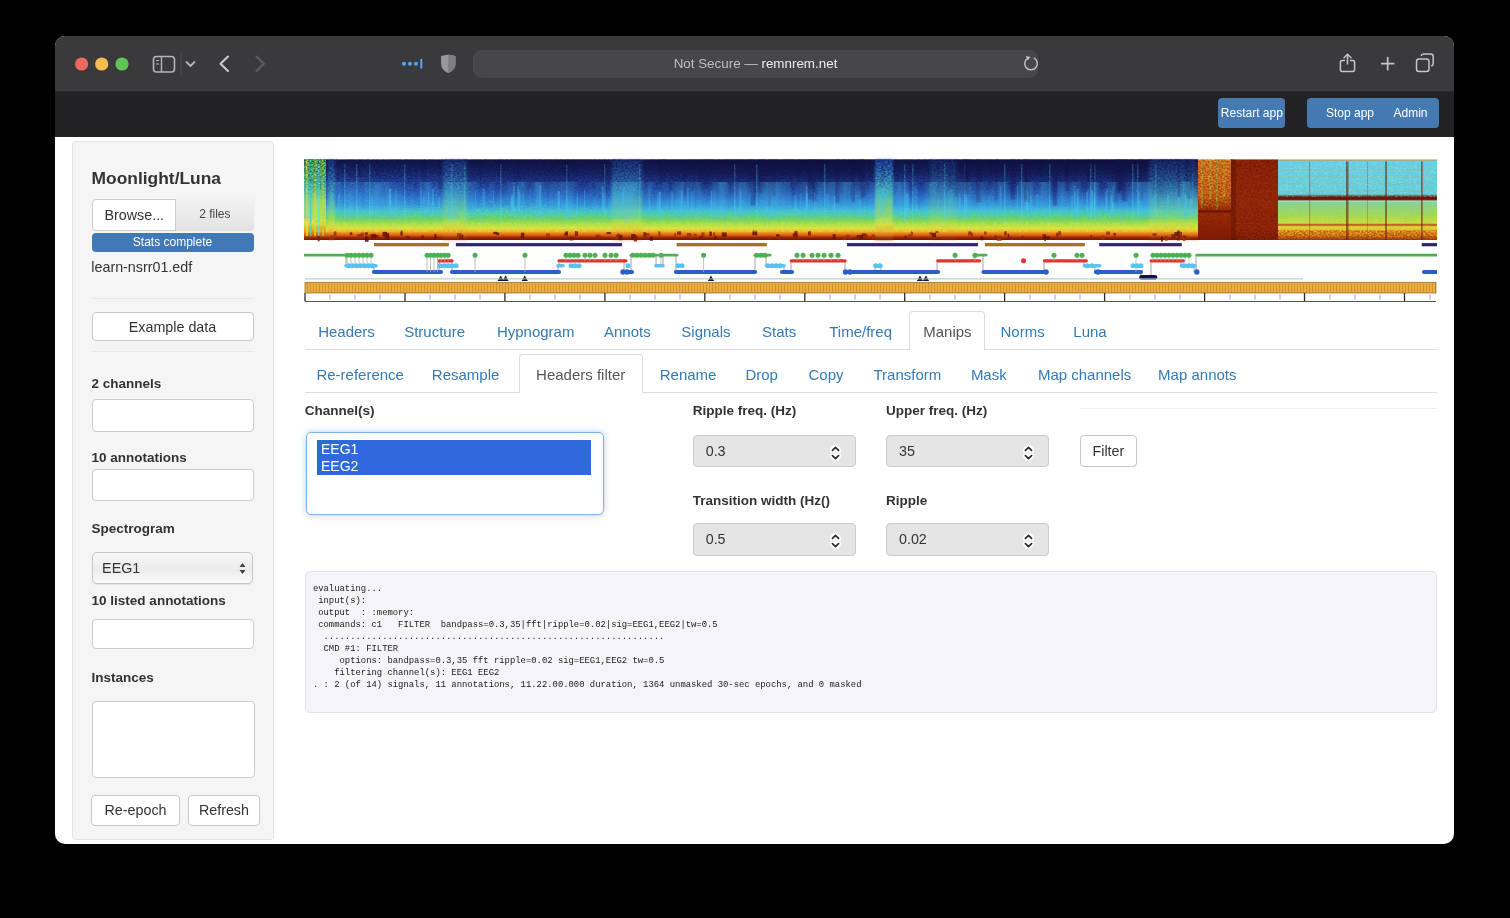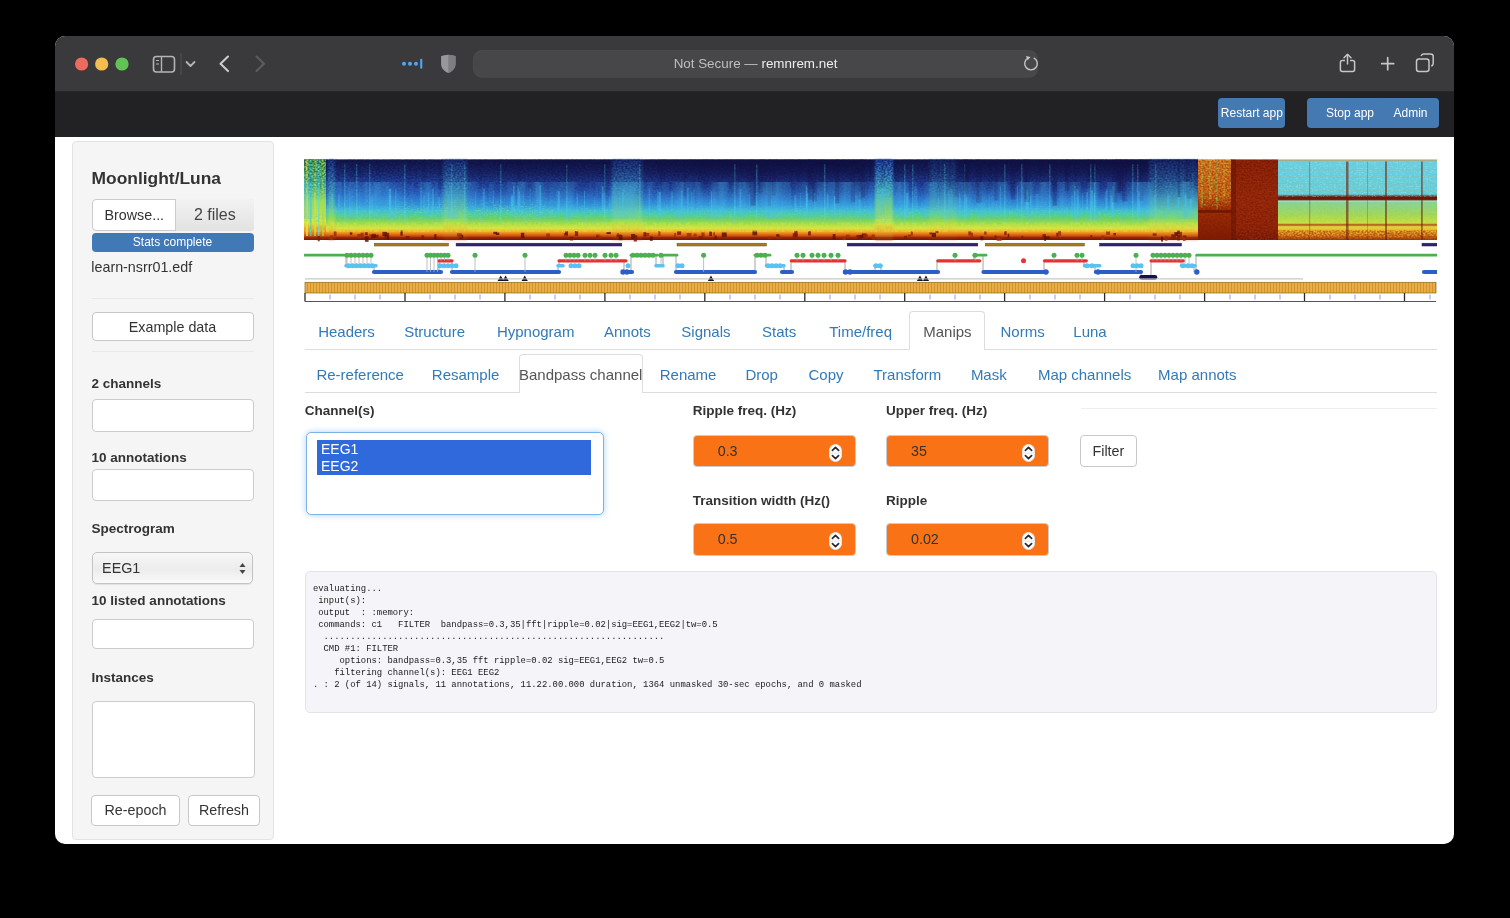--- a/index.html
+++ b/index.html
@@ -10,21 +10,21 @@
 .sb{position:absolute;font-size:14.3px;color:#333}
 .sblabel{position:absolute;font-size:13.5px;font-weight:bold;color:#333}
 .sbinput{position:absolute;left:36.5px;width:162px;background:#fff;border:1px solid #ccc;border-radius:4px}
 .hr{position:absolute;left:36.5px;width:162px;border-top:1px solid #e9e9e9}
 .btn{position:absolute;background:#fff;border:1px solid #c8c8c8;border-radius:4px;font-size:14.3px;color:#333;text-align:center}
 .tabline{position:absolute;left:250px;width:1132px;border-top:1px solid #ddd}
 .tabtxt{position:absolute;font-size:15px;color:#337ab7;transform:translateX(-50%);white-space:nowrap}
 .tabbox{position:absolute;background:#fff;border:1px solid #ddd;border-bottom:none;border-radius:4px 4px 0 0;z-index:2}
 .tabtxta{position:absolute;font-size:15px;color:#555;transform:translateX(-50%);white-space:nowrap;z-index:3}
 .flabel{position:absolute;font-size:13.5px;font-weight:bold;color:#333}
-.spin{position:absolute;width:163px;height:32.5px;background:#f97316;border:1px solid #ccc;border-radius:4px;font-size:14.3px;color:#333;line-height:31px;padding-left:24px}
+.spin{position:absolute;width:163px;height:32.5px;background:#e5e5e5;border:1px solid #ccc;border-radius:4px;font-size:14.3px;color:#333;line-height:31px;padding-left:12px}
 .spinner{position:absolute;right:13px;top:8px;width:13px;height:18px}
 </style></head><body>
 <div class="window">
 <div class="titlebar"></div>
 <svg width="1399" height="56" viewBox="0 0 1399 56" style="position:absolute;left:0;top:0">
 <circle cx="26.6" cy="28" r="6.6" fill="#ec6a5e"></circle>
       <circle cx="46.7" cy="28" r="6.6" fill="#f5bd4f"></circle>
       <circle cx="67" cy="28" r="6.6" fill="#61c355"></circle>
 <rect x="98.5" y="20.5" width="21" height="15.5" rx="3" fill="none" stroke="#b4b4b6" stroke-width="1.6"></rect>
 <line x1="106.5" y1="20.5" x2="106.5" y2="36" stroke="#b4b4b6" stroke-width="1.4"></line>
@@ -52,21 +52,21 @@
 <rect x="1361.5" y="23" width="12.5" height="12.5" rx="2.5" fill="none" stroke="#c6c6ca" stroke-width="1.5"></rect>
 <path d="M1366.2 20 a2.5 2.5 0 0 1 2.4 -2 h7 a2.6 2.6 0 0 1 2.6 2.6 v7 a2.5 2.5 0 0 1 -2 2.4" fill="none" stroke="#c6c6ca" stroke-width="1.5"></path>
 </svg>
 <div class="navbar"></div>
 <div class="nbtn" style="left:1163.4px;width:67px">Restart app</div>
 <div class="nbtn" style="left:1252px;width:86px">Stop app</div>
 <div class="nbtn" style="left:1327px;width:57px">Admin</div>
 <div class="well"></div>
 <div class="sblabel" style="left:36.6px;top:131.5px;font-size:17.4px">Moonlight/Luna</div>
 <div style="position:absolute;left:37px;top:163.4px;width:161.7px;height:32px;border:1px solid #ccc;border-radius:4px;background:#fff"></div>
-<div style="position:absolute;left:120px;top:163.4px;width:78.7px;height:32px;border-left:1px solid #ccc;border-radius:0 4px 4px 0;background:linear-gradient(#f2f2f2,#e2e2e2);font-size:16px;color:#444;text-align:center;line-height:31px">2 files</div>
+<div style="position:absolute;left:120px;top:163.4px;width:78.7px;height:32px;border-left:1px solid #ccc;border-radius:0 4px 4px 0;background:linear-gradient(#f2f2f2,#e2e2e2);font-size:12px;color:#444;text-align:center;line-height:31px">2 files</div>
 <div class="sb" style="left:49.5px;top:170.7px">Browse...</div>
 <div style="position:absolute;left:36.5px;top:197px;width:162px;height:19px;background:#4178b6;border-radius:4px;color:#fff;font-size:12px;text-align:center;line-height:18px">Stats complete</div>
 <div class="sb" style="left:36.3px;top:222.8px">learn-nsrr01.edf</div>
 <div class="hr" style="top:262px"></div>
 <div class="btn" style="left:36.5px;top:275.5px;width:162px;height:29.5px;line-height:28px">Example data</div>
 <div class="hr" style="top:315.4px"></div>
 <div class="sblabel" style="left:36.6px;top:339.6px">2 channels</div>
 <div class="sbinput" style="top:363px;height:32.5px"></div>
 <div class="sblabel" style="left:36.6px;top:413.7px">10 annotations</div>
 <div class="sbinput" style="top:432.6px;height:32.5px"></div>
@@ -859,21 +859,21 @@
 <div class="tabbox" style="left:463.7px;top:317.6px;width:124px;height:39px"></div>
 <div class="tabtxt" style="left:305.2px;top:330.4px">Re-reference</div>
 <div class="tabtxt" style="left:410.6px;top:330.4px">Resample</div>
 <div class="tabtxt" style="left:633.1px;top:330.4px">Rename</div>
 <div class="tabtxt" style="left:706.7px;top:330.4px">Drop</div>
 <div class="tabtxt" style="left:771.0px;top:330.4px">Copy</div>
 <div class="tabtxt" style="left:852.4px;top:330.4px">Transform</div>
 <div class="tabtxt" style="left:933.8px;top:330.4px">Mask</div>
 <div class="tabtxt" style="left:1029.6px;top:330.4px">Map channels</div>
 <div class="tabtxt" style="left:1142.3px;top:330.4px">Map annots</div>
-<div class="tabtxta" style="left:525.7px;top:330.4px">Bandpass channel</div>
+<div class="tabtxta" style="left:525.7px;top:330.4px">Headers filter</div>
 <div class="flabel" style="left:249.8px;top:367.1px">Channel(s)</div>
 <div style="position:absolute;left:250.5px;top:396px;width:298px;height:82.5px;background:#fff;border:1.5px solid #7db3e8;border-radius:5px;box-shadow:0 0 6px rgba(102,175,233,.55)">
 <div style="position:absolute;left:10.4px;top:6.7px;width:274px;height:35.2px;background:#3069dc"></div>
 <div style="position:absolute;left:14.5px;top:7.5px;color:#fff;font-size:14px;line-height:17.6px">EEG1<br>EEG2</div>
 </div>
 <div class="flabel" style="left:637.7px;top:367.1px">Ripple freq. (Hz)</div>
 <div class="spin" style="left:637.7px;top:398.7px">0.3<svg class="spinner" viewBox="0 0 13 18">
         <rect x="0.5" y="0.5" width="12" height="17" rx="6" fill="#fff" stroke="#e2e2e2" stroke-width="1"></rect>
         <line x1="0.5" y1="9" x2="12.5" y2="9" stroke="#e2e2e2" stroke-width="1"></line>
         <path d="M3.4 6.4 l3.1 -3.0 l3.1 3.0" fill="none" stroke="#2a2a2a" stroke-width="1.7" stroke-linecap="round" stroke-linejoin="round"></path>

